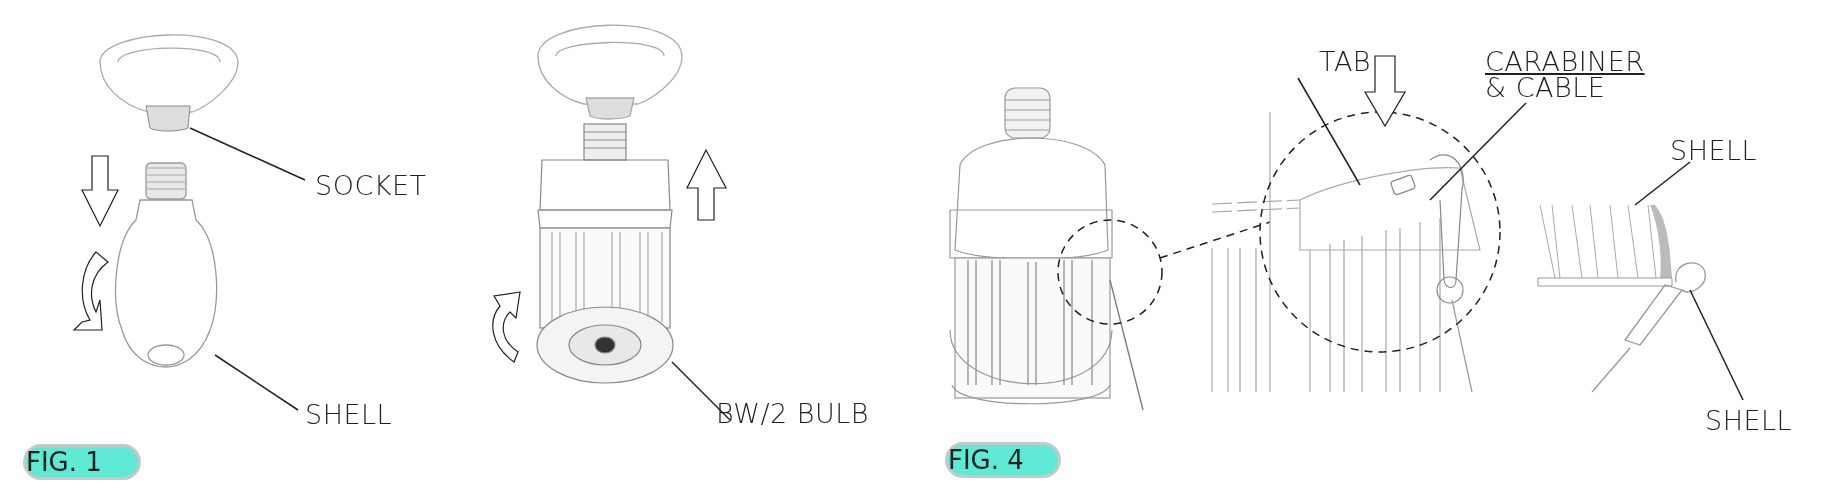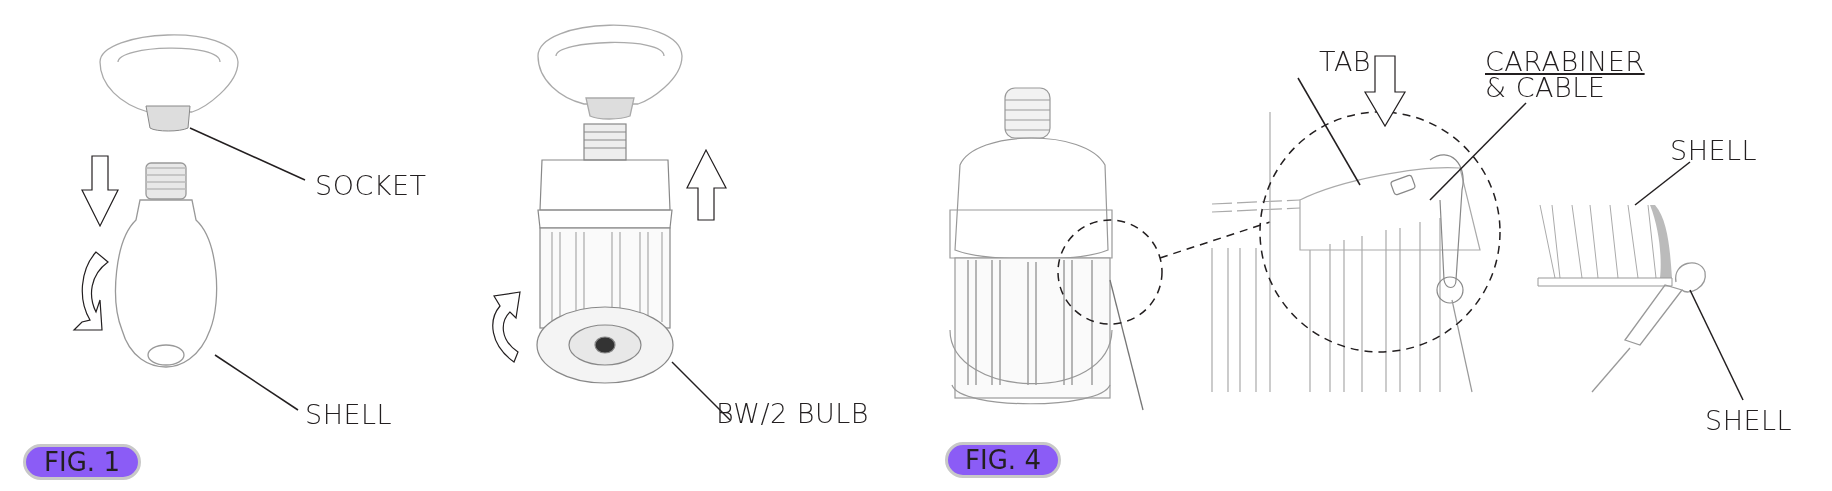--- a/index.html
+++ b/index.html
@@ -1,19 +1,19 @@
 <!DOCTYPE html>
 <html><head>
 <meta charset="utf-8">
 <style>
   html,body{margin:0;padding:0;background:#fff;}
   body{width:1832px;height:491px;position:relative;overflow:hidden;font-family:"DejaVu Sans","Liberation Sans",sans-serif;color:#231f20;}
   svg.art{position:absolute;left:0;top:0;width:1832px;height:491px;}
   .lbl{position:absolute;font-size:27px;letter-spacing:0.5px;line-height:1;white-space:nowrap;font-weight:300;}
-  .figpill{position:absolute;height:30px;border:3px solid #c8c8c8;border-radius:18px;font-size:26px;line-height:30px;text-align:center;background:#8b5cf6;}
+  .figpill{position:absolute;height:30px;border:3px solid #c8c8c8;border-radius:18px;font-size:26px;line-height:30px;background:#5eead4;}
 </style>
 </head>
 <body>
 
 <svg class="art" viewBox="0 0 1832 491" xmlns="http://www.w3.org/2000/svg">
 
   <g stroke="#aaa" fill="none" stroke-width="1.3">
     <path d="M100 62 C100 30 235 22 238 62 C238 85 205 108 192 112 L148 112 C120 104 100 85 100 62 Z"></path>
     <path d="M118 62 C118 45 220 42 220 62"></path>
   </g>

